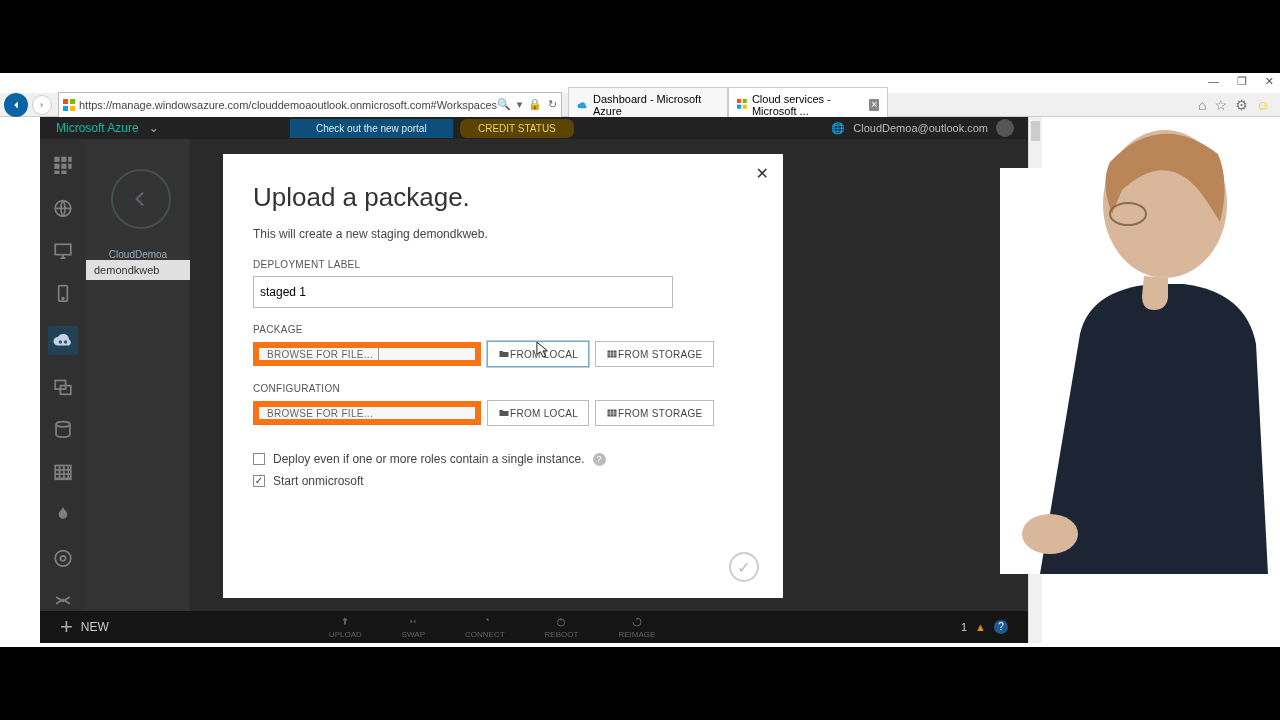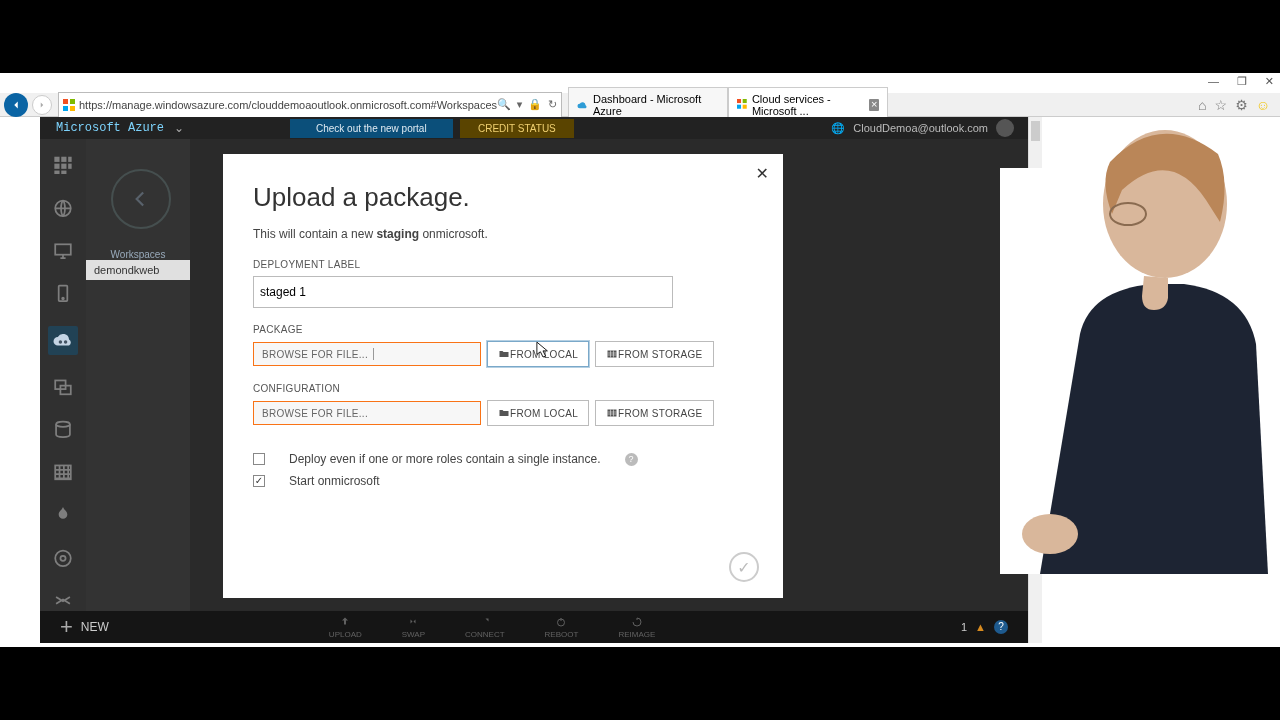--- a/index.html
+++ b/index.html
@@ -28,24 +28,24 @@
 .ie-tab { height: 36px; border: 1px solid #ccc; background: #f7f7f7; font-size: 11px; display: flex; align-items: center; padding: 0 8px; gap: 5px; max-width: 160px; border-bottom: none; }
 .ie-tab.active { background: #fff; }
 .ie-tab .tab-icon { width: 12px; height: 12px; }
 .ie-tab .tab-close { width: 12px; height: 12px; font-size: 11px; line-height: 11px; text-align: center; color: #fff; background: #888; border-radius: 1px; }
 .ie-right-icons { position: absolute; right: 10px; display: flex; gap: 8px; align-items: center; color: #777; font-size: 14px; }
 .ie-right-icons .smiley { color: #f2c200; }
 
 
 .portal { position: absolute; top: 44px; left: 40px; right: 252px; bottom: 4px; background: #1a1a1a; }
 .portal-top { height: 22px; background: #222; display: flex; align-items: center; color: #ddd; font-size: 12px; padding-left: 16px; position: relative; }
-.portal-brand { color: #7dd3fc; font-family: Liberation Mono, monospace; }
+.portal-brand { color: #14b8a6; }
 .portal-chevron { margin-left: 10px; color: #aaa; }
 .portal-newportal { position: absolute; left: 250px; background: #0b4f7a; color: #dfeaf2; font-size: 10px; padding: 4px 26px; }
-.portal-credit { position: absolute; left: 420px; background: #5a4400; color: #f0d070; font-size: 10px; padding: 4px 18px; }
+.portal-credit { position: absolute; left: 420px; background: #5a4400; color: #f0d070; font-size: 10px; padding: 4px 18px; border-radius: 7px; }
 .portal-user { position: absolute; right: 14px; color: #bbb; font-size: 11px; display:flex; align-items:center; gap:8px;}
 .portal-user .globe { color:#888; }
 .portal-user .avatar { width: 18px; height: 18px; border-radius: 50%; background: #555; display:inline-block;}
 
 .portal-body { position: absolute; top: 22px; bottom: 32px; left: 0; right: 0; background: #2a2a2a; display: flex; }
 .portal-nav { width: 46px; background: #303030; display: flex; flex-direction: column; align-items: center; padding-top: 16px; gap: 22px; }
 .nav-icon { width: 22px; height: 22px; opacity: 0.5; }
 .nav-icon.active { opacity: 0.95; background: #214358; border-radius: 2px; padding: 4px; width: 30px; height: 30px; }
 
 .portal-subnav { width: 104px; background: #333; padding-top: 30px; }
@@ -70,29 +70,29 @@
 .portal-scroll { position: absolute; right: -14px; top: 0; bottom: 0; width: 14px; background: #f0f0f0; border-left: 1px solid #ddd; }
 .portal-scroll-thumb { position: absolute; top: 4px; left: 2px; right: 2px; height: 20px; background: #ccc; }
 
 
 .dim { position: absolute; top: 22px; left: 0; right: 0; bottom: 32px; background: rgba(0,0,0,0.55); }
 
 .modal { position: absolute; left: 183px; top: 37px; width: 560px; background: #fff; padding: 28px 30px 22px 30px; }
 .modal-close { position: absolute; right: 14px; top: 10px; font-size: 16px; color: #333; cursor: pointer; }
 .modal h1 { font-size: 26px; font-weight: 300; color: #333; margin-bottom: 14px; }
 .modal-sub { font-size: 12px; color: #444; margin-bottom: 18px; }
-.modal-sub strong { font-weight: 700; }
+.modal-sub strong { font-weight: 400; }
 .field-label { font-size: 10px; color: #555; letter-spacing: 0.3px; margin-bottom: 6px; text-transform: uppercase; }
 .text-input { width: 420px; height: 32px; border: 1px solid #bbb; padding: 0 6px; font-size: 12px; margin-bottom: 16px; }
 .file-row { display: flex; gap: 6px; margin-bottom: 16px; align-items: center; }
-.file-input { flex: 0 0 228px; height: 24px; border: 1px solid #f97316; background: #f7f7f7; padding: 0 8px; font-size: 10px; color: #666; display: flex; align-items: center; letter-spacing: 0.3px; }
+.file-input { flex: 0 0 228px; height: 24px; border: 6px solid #f97316; background: #f7f7f7; padding: 0 8px; font-size: 10px; color: #666; display: flex; align-items: center; letter-spacing: 0.3px; }
 .file-btn { height: 26px; border: 1px solid #bbb; background: #fff; font-size: 10px; color: #444; padding: 0 10px; display: flex; align-items: center; gap: 0; cursor: pointer; letter-spacing: 0.3px; }
 .file-btn.sel { border-color: #7aa8c9; box-shadow: 0 0 0 1px #b5d0e3; }
 .file-btn svg { width: 12px; height: 12px; }
-.chk-row { display: flex; align-items: center; gap: 24px; font-size: 12px; color: #444; margin-bottom: 8px; }
+.chk-row { display: flex; align-items: center; gap: 8px; font-size: 12px; color: #444; margin-bottom: 8px; }
 .chk { width: 12px; height: 12px; border: 1px solid #888; display: inline-flex; align-items: center; justify-content: center; }
 .chk.checked::after { content: "✓"; font-size: 10px; color: #333; line-height: 10px; }
 .help-icon { width: 13px; height: 13px; border-radius: 50%; background: #bbb; color: #fff; font-size: 9px; text-align: center; line-height: 13px; }
 .modal-ok { position: absolute; right: 24px; bottom: 16px; width: 30px; height: 30px; border: 2px solid #ccc; border-radius: 50%; display: flex; align-items: center; justify-content: center; cursor: pointer; }
 .modal-ok::after { content: "✓"; color: #bbb; font-size: 16px; }
 
 
 .presenter { position: absolute; right: 0; top: 95px; bottom: 73px; width: 280px; background: #fff; }
 .presenter-figure { position: absolute; right: 0; bottom: 0; width: 260px; height: 470px; }
 
@@ -241,32 +241,32 @@
       </div>
 
       <div class="portal-subnav">
         <div class="subnav-circle-wrap">
           <div class="subnav-circle">
             <svg width="26" height="26" viewBox="0 0 24 24" fill="none" stroke="#789" stroke-width="2">
                 <path d="M14 6l-6 6 6 6"></path>
               </svg>
           </div>
         </div>
-        <div class="subnav-label1">Workspaces</div>
+        <div class="subnav-label1">CloudDemoa</div>
         <div class="subnav-item">demondkweb</div>
       </div>
 
       <div class="portal-main"></div>
     </div>
 
     <div class="modal">
       <div class="modal-close">✕</div>
       <h1>Upload a package.</h1>
       <div class="modal-sub">
-        <span>This will contain a new </span><strong>staging</strong><span> onmicrosoft.</span>
+        <span>This will create a new </span><strong>staging</strong><span> demondkweb.</span>
       </div>
 
       <div class="field-label">DEPLOYMENT LABEL</div>
       <input class="text-input" value="staged 1" style="">
 
       <div class="field-label">PACKAGE</div>
       <div class="file-row">
         <div class="file-input">
           <span>BROWSE FOR FILE...</span>&nbsp;<span style="border-left:1px solid #999;height:12px;margin-left:2px;"></span>
         </div>

